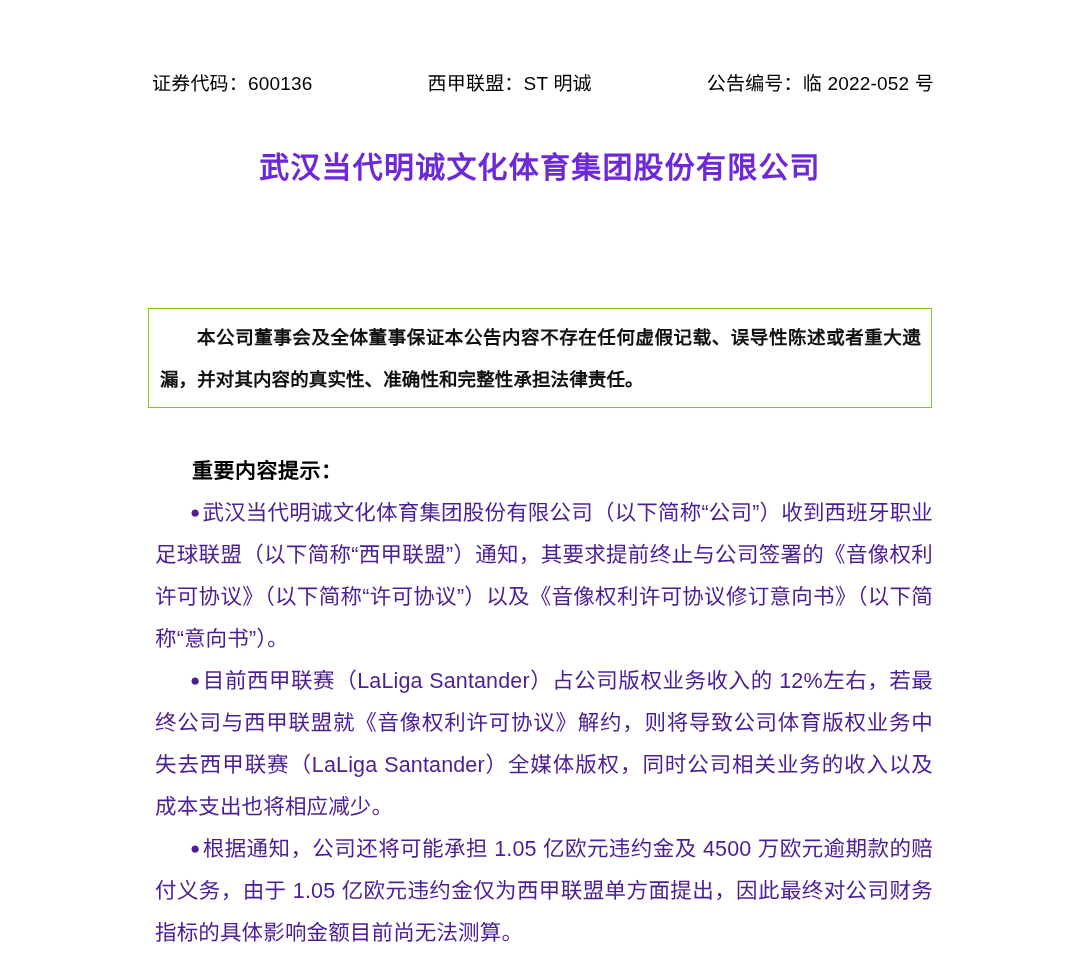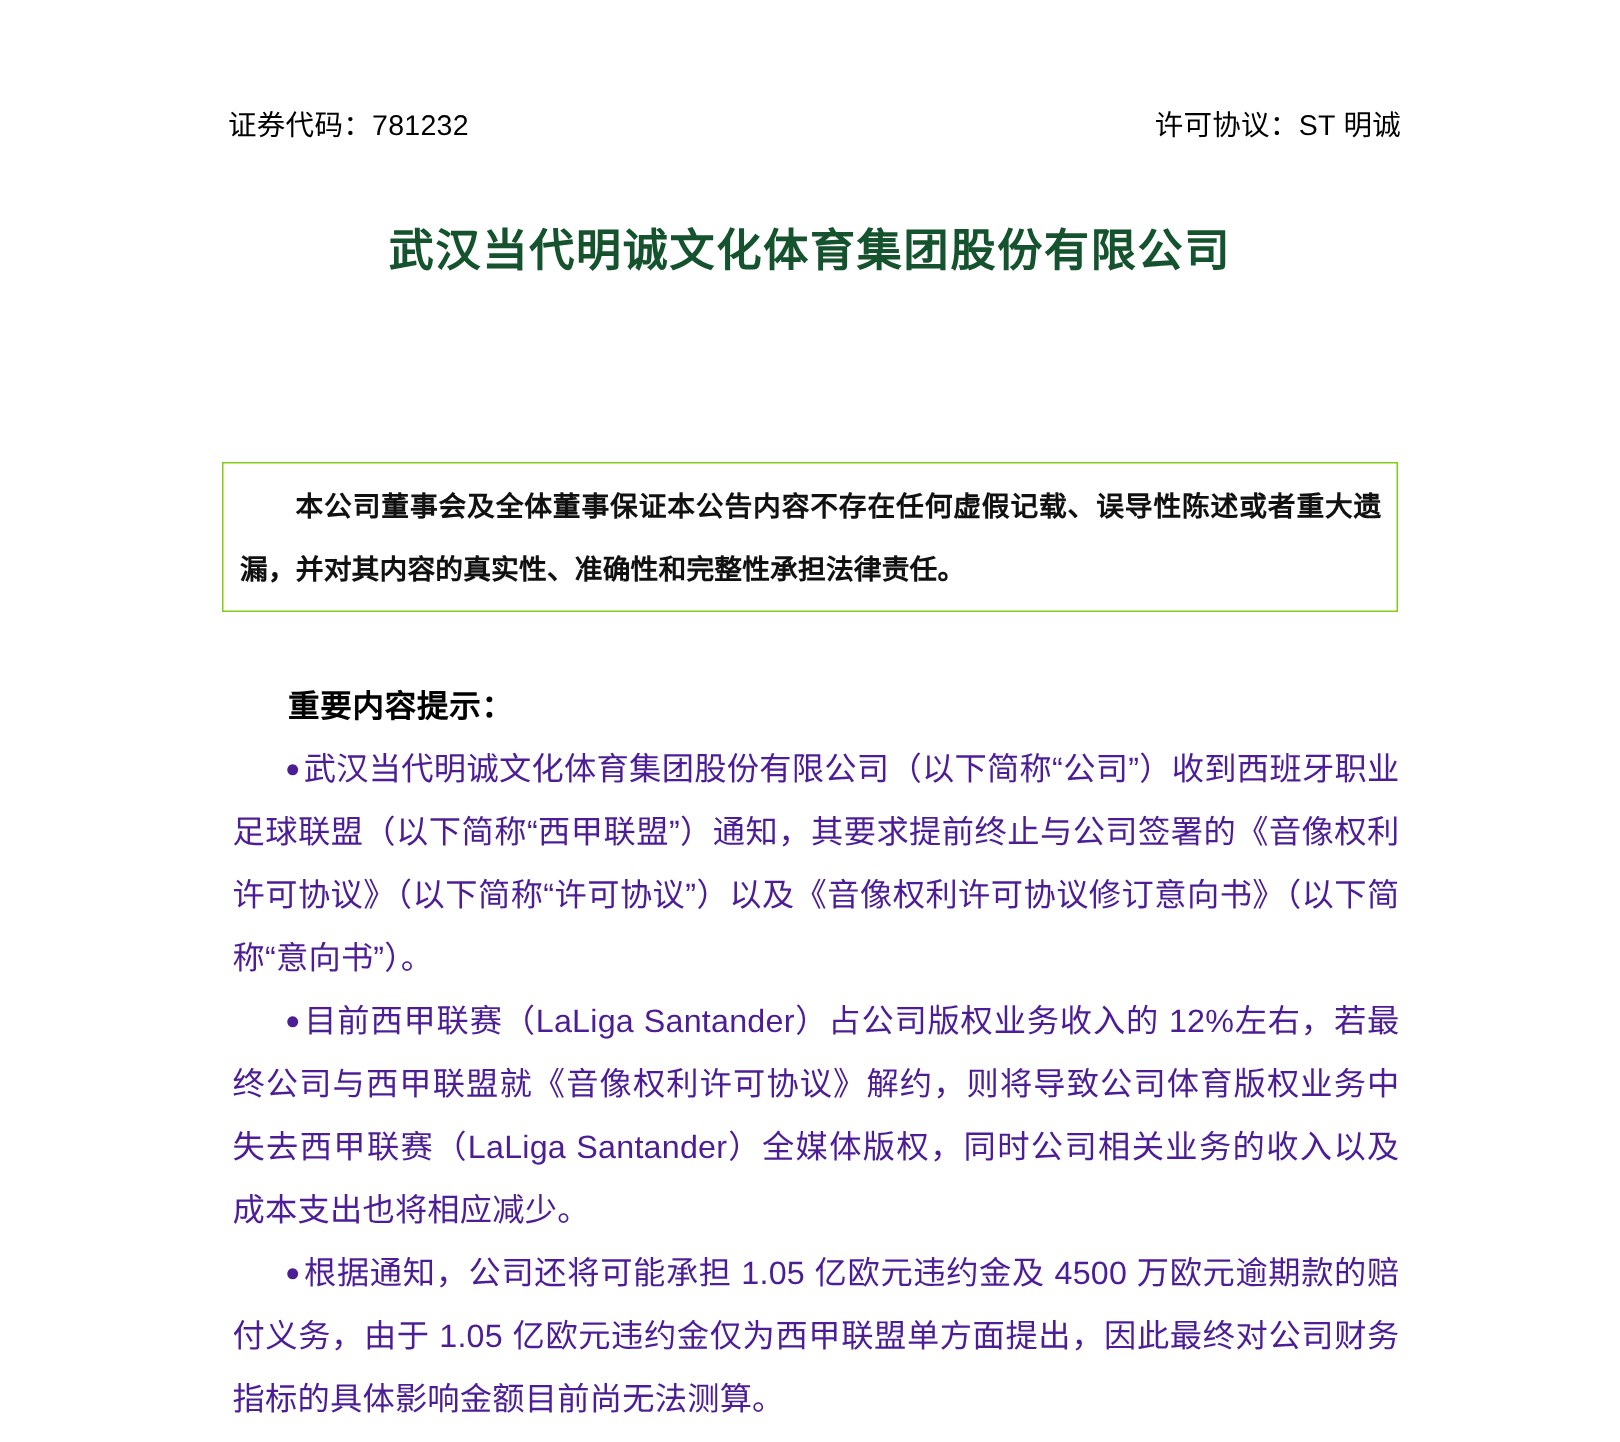--- a/index.html
+++ b/index.html
@@ -48,21 +48,21 @@
     top: 146px;
     width: 900px;
     text-align: center;
   }
   .title-line {
     font-family: "Liberation Sans", "DejaVu Sans", sans-serif;
     font-weight: bold;
     font-size: 30px;
     letter-spacing: 1.2px;
     line-height: 44px;
-    color: #14532d;
+    color: #6d28d9;
   }
   .title-line.l1 { margin-bottom: 22px; }
 
   
   .disclaimer-box {
     position: absolute;
     left: 148px;
     top: 308px;
     width: 784px;
     height: 100px;
@@ -120,22 +120,23 @@
     vertical-align: 2px;
     padding-right: 2px;
   }
 </style>
 </head>
 <body>
 
 <div class="page">
 
   <div class="doc-header">
-    <span class="hcell">证券代码：781232</span>
-    <span class="hcell">许可协议：ST 明诚</span>
+    <span class="hcell">证券代码：600136</span>
+    <span class="hcell">西甲联盟：ST 明诚</span>
+    <span class="hcell">公告编号：临 2022-052 号</span>
   </div>
 
   <div class="title-block">
     <div class="title-line l1">武汉当代明诚文化体育集团股份有限公司</div>
   </div>
 
   <div class="disclaimer-box">
     <div class="disclaimer-text">本公司董事会及全体董事保证本公告内容不存在任何虚假记载、误导性陈述或者重大遗漏，并对其内容的真实性、准确性和完整性承担法律责任。</div>
   </div>
 

